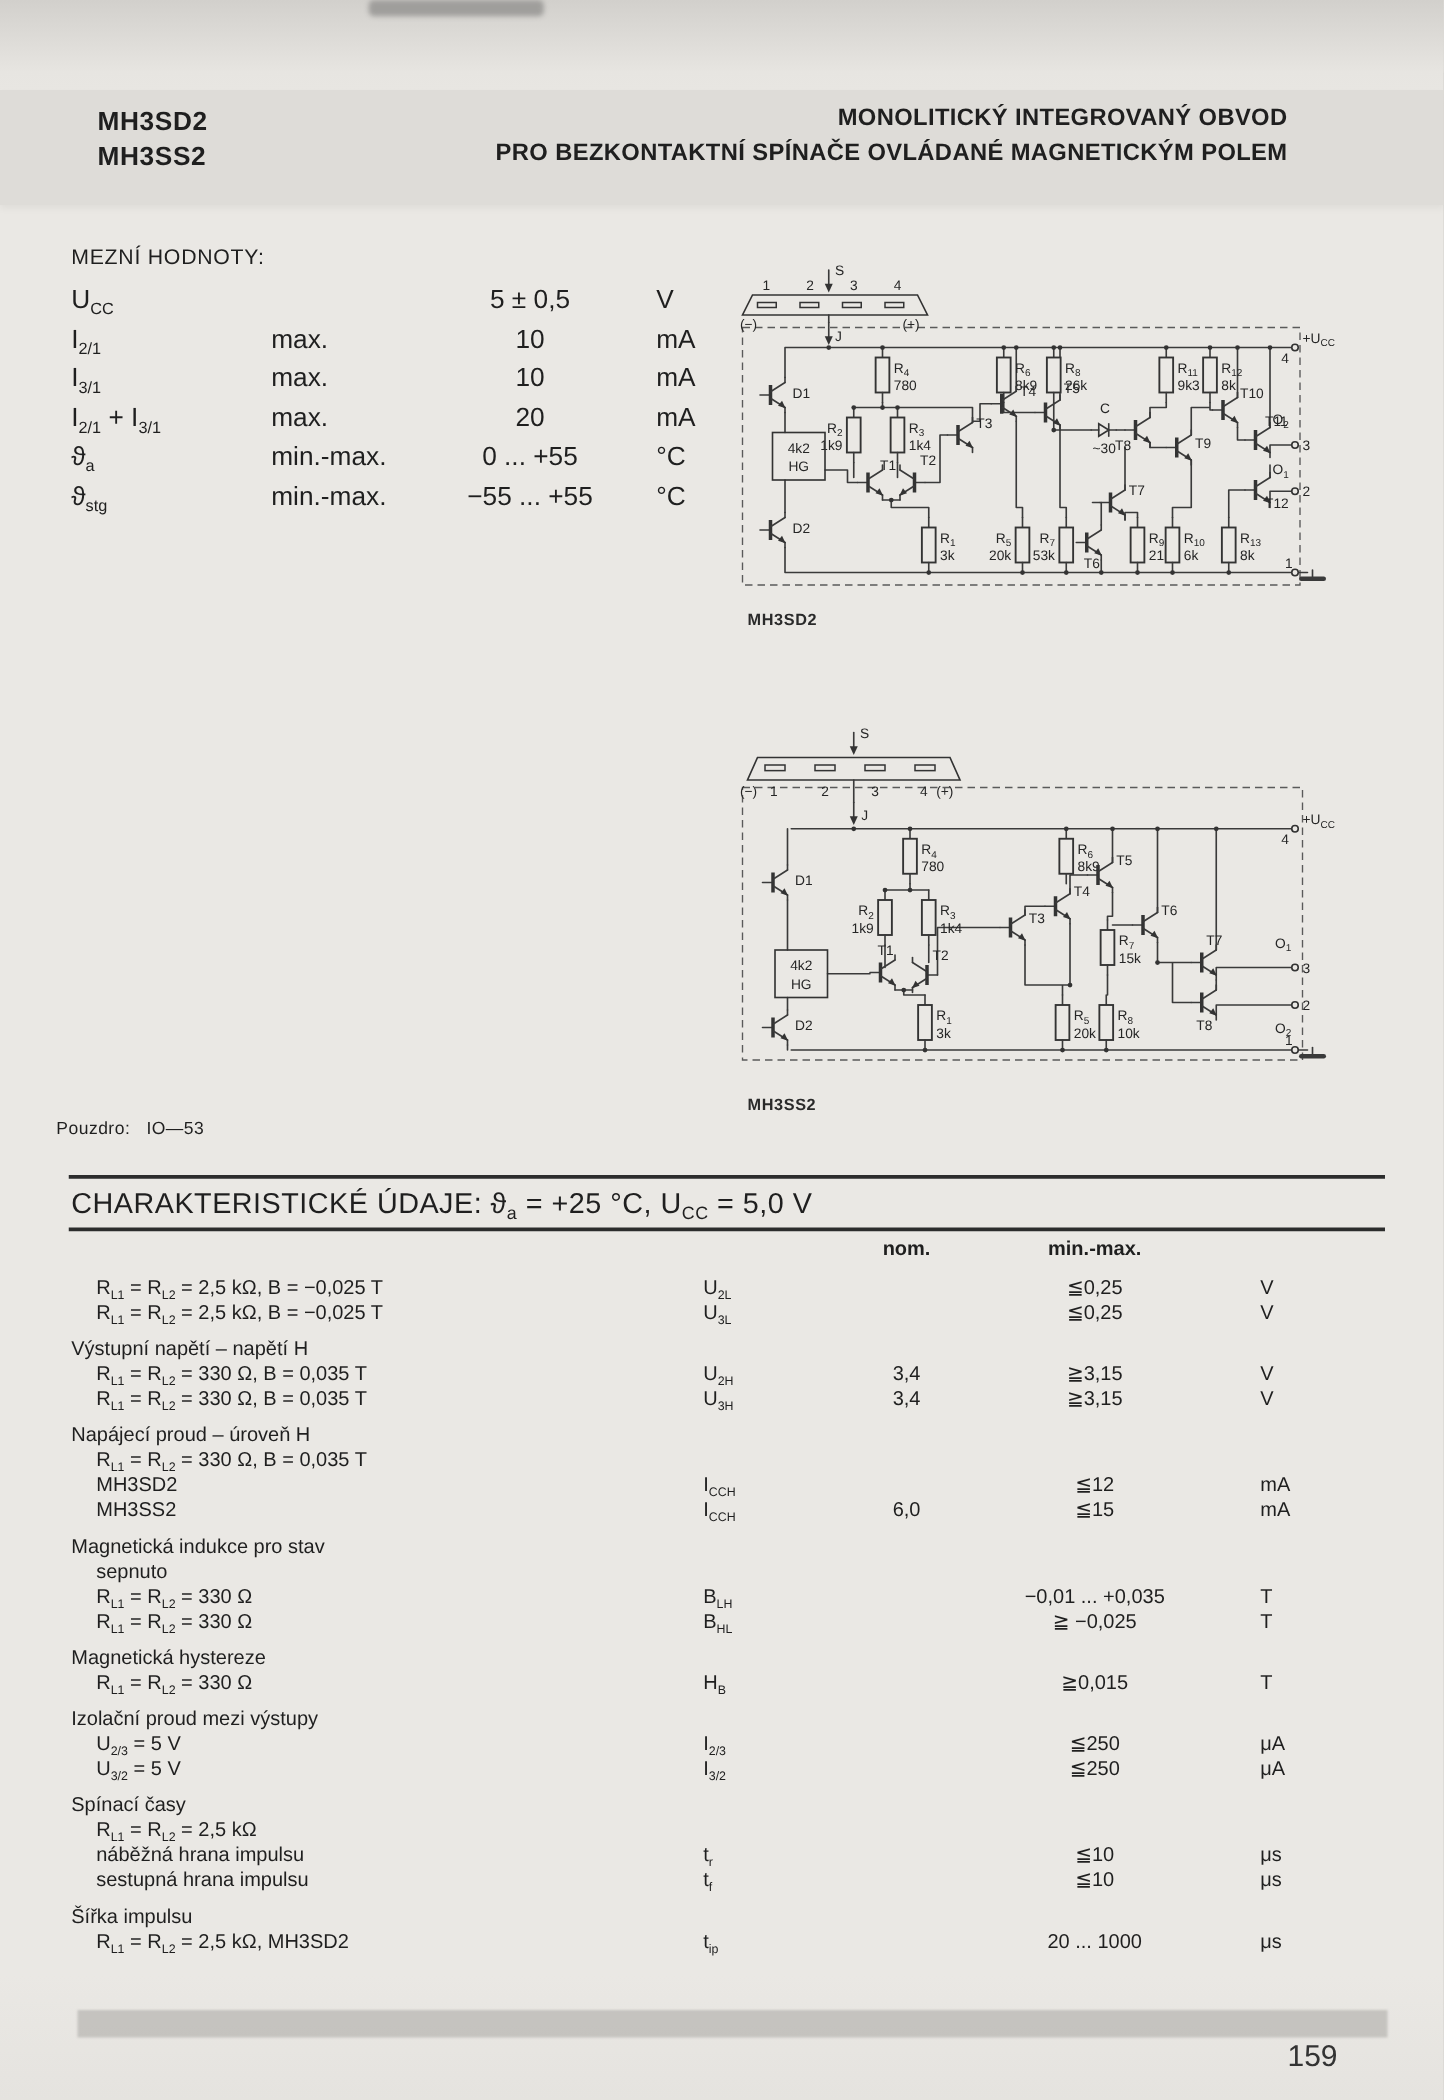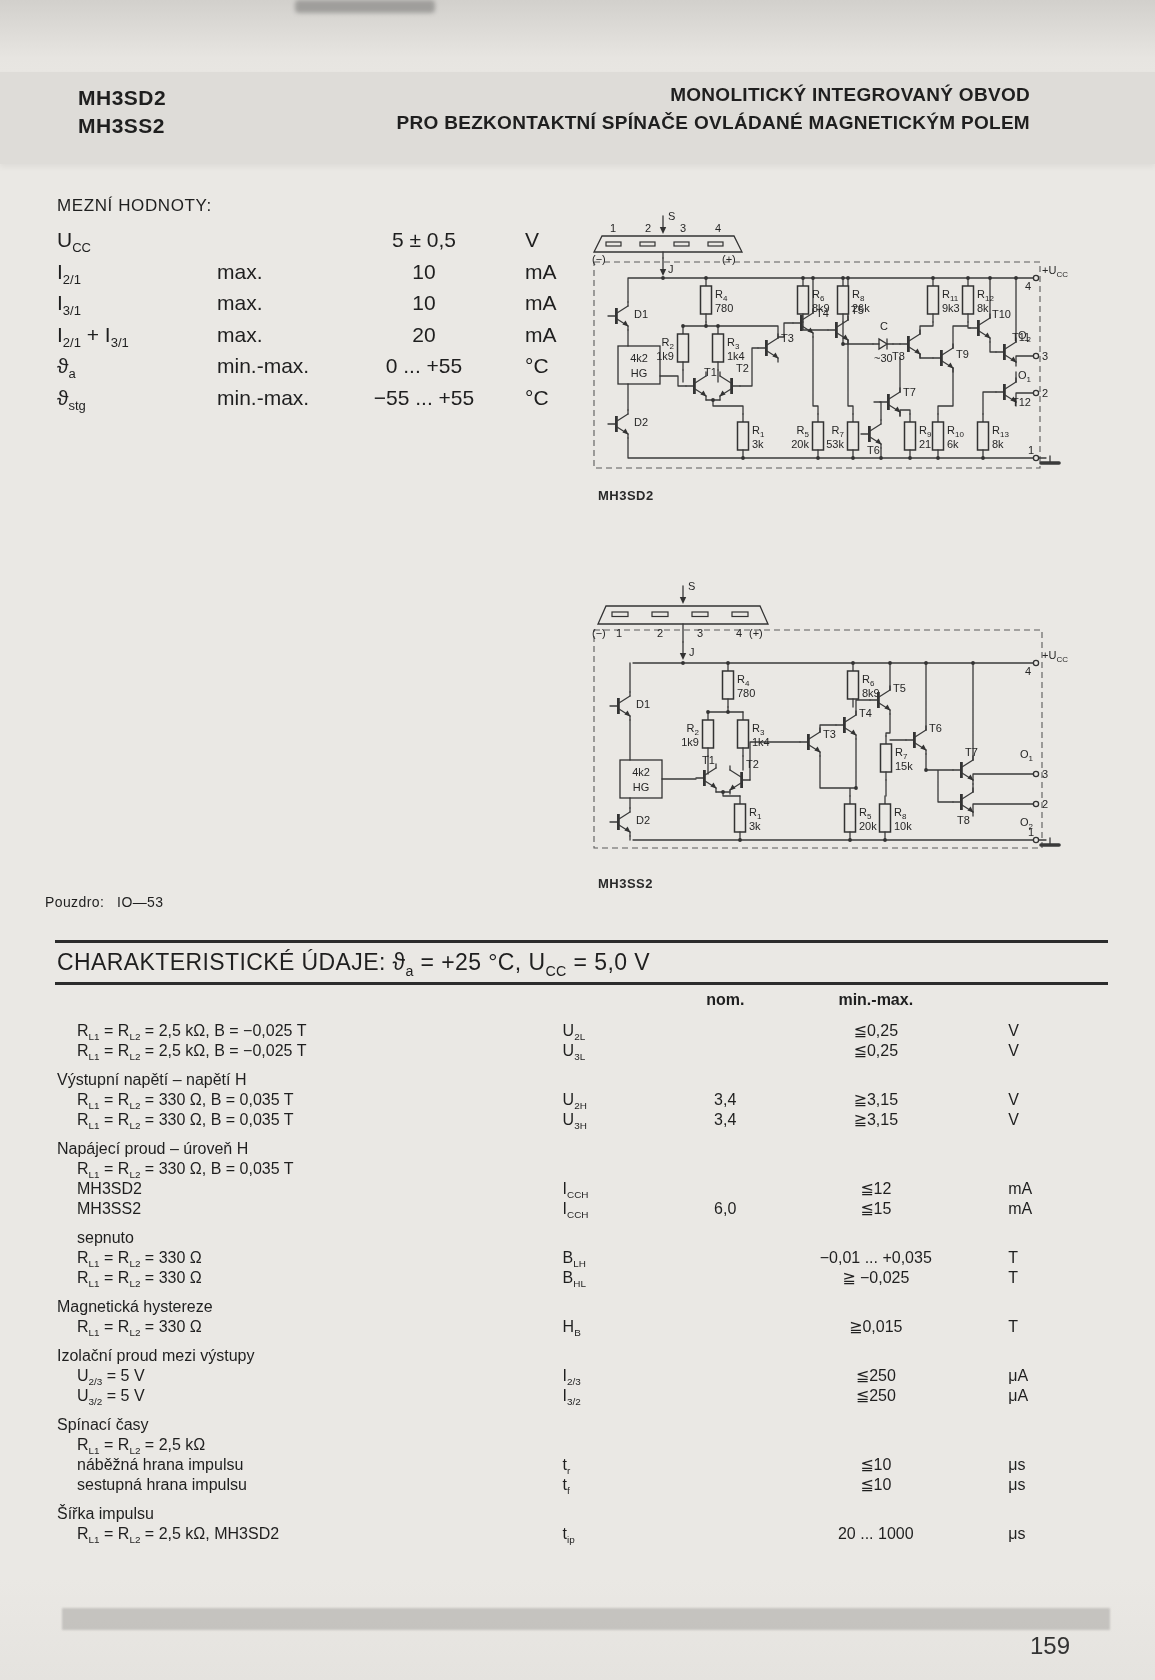--- a/index.html
+++ b/index.html
@@ -604,20 +604,21 @@
       <div class="crow">
           <div class="cc">MH3SS2</div>
           <div class="cs2">I<sub>CCH</sub></div>
           <div class="cn">6,0</div>
           <div class="cm">≦15</div>
           <div class="cu">mA</div>
         </div>
     </div>
 
     <div class="sec">
+      <div class="sec-title cc0">Magnetická indukce pro stav</div>
       <div class="crow">
           <div class="cc">sepnuto</div>
           <div class="cs2"></div>
           <div class="cn"></div>
           <div class="cm"></div>
           <div class="cu"></div>
         </div>
       <div class="crow">
           <div class="cc">R<sub>L1</sub> = R<sub>L2</sub> = 330 Ω</div>
           <div class="cs2">B<sub>LH</sub></div>

